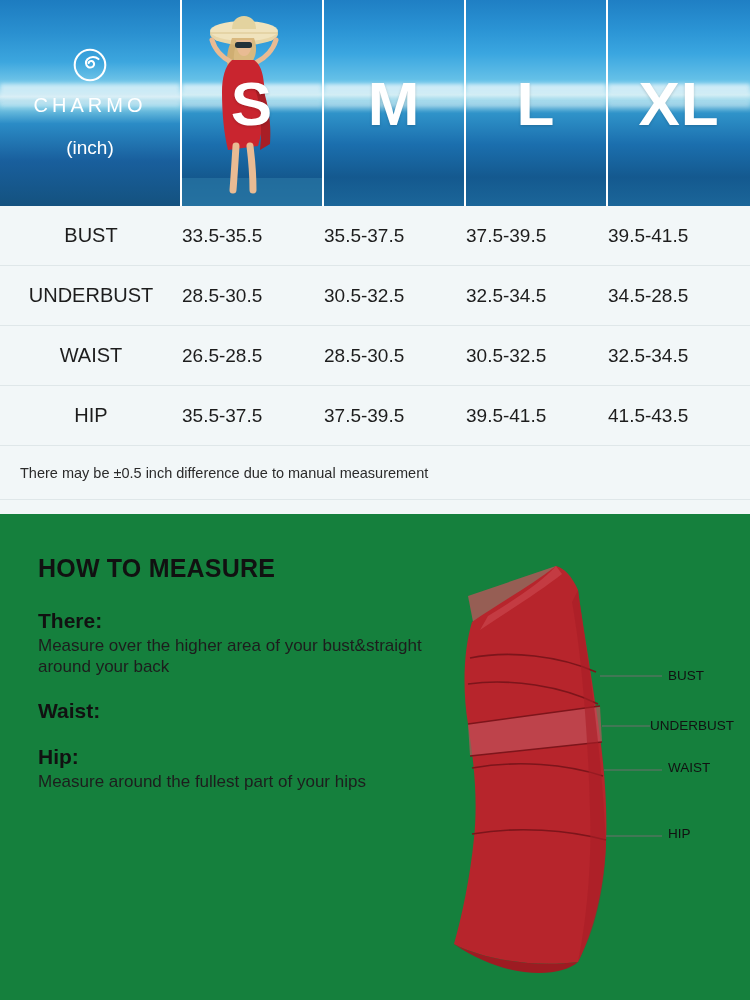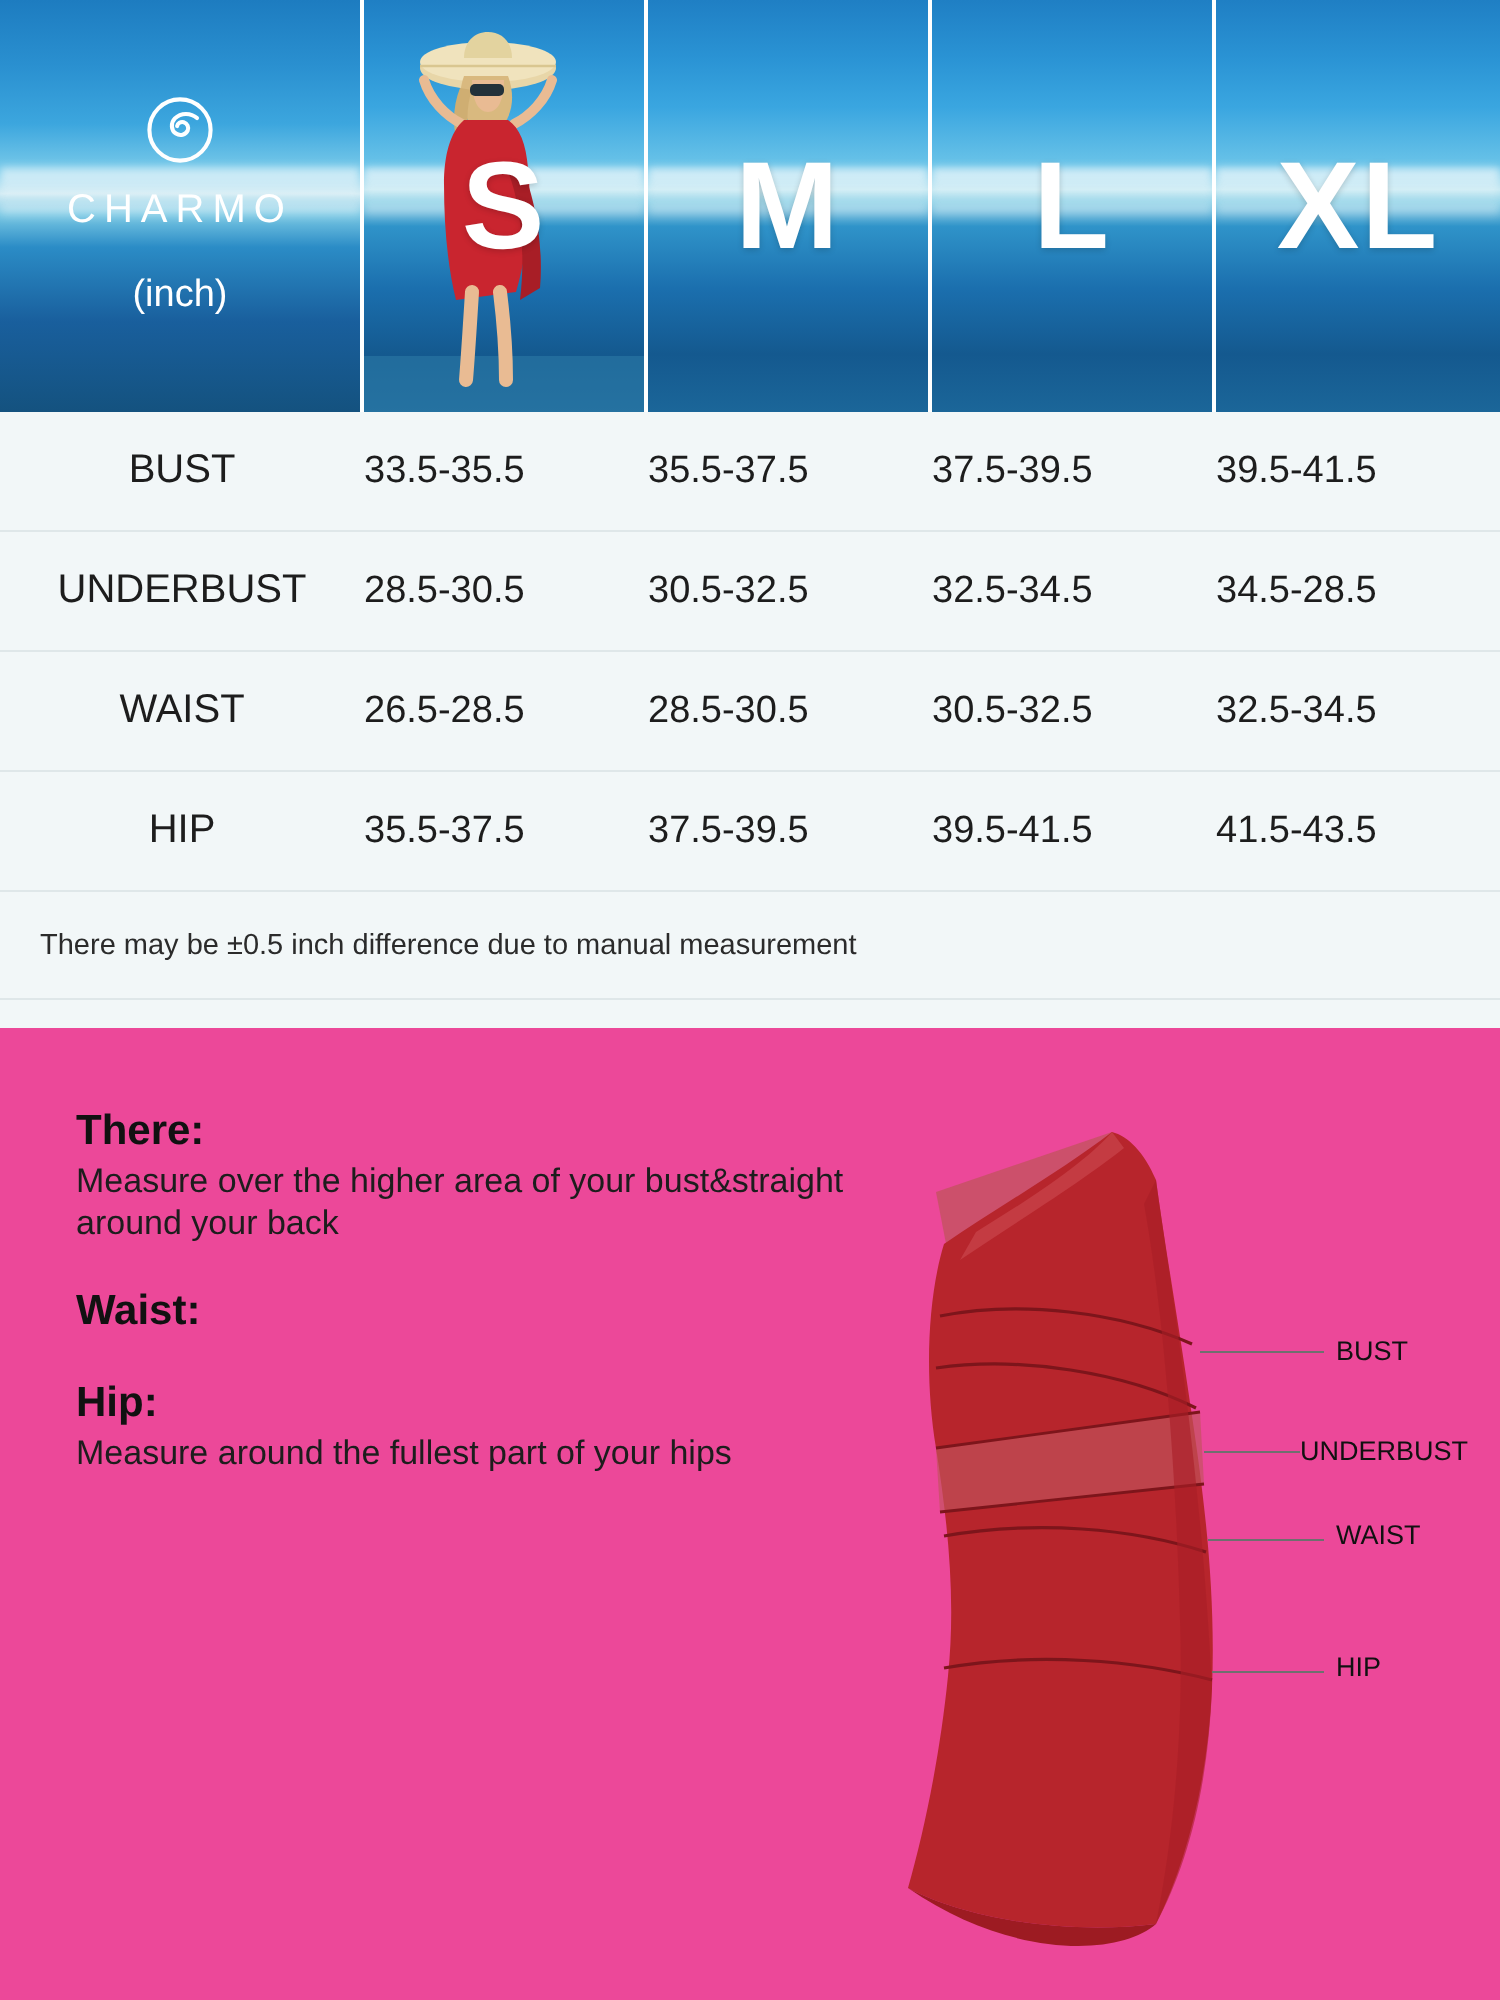--- a/index.html
+++ b/index.html
@@ -7,21 +7,21 @@
     width: 750px;
     height: 1000px;
     font-family: "Liberation Sans", sans-serif;
     background: #f2f7f8;
     overflow: hidden;
   }
   .page {
     position: relative;
     width: 750px;
     height: 1000px;
-    background: #ec4899;
+    background: #15803d;
   }
 
   
   .header {
     position: relative;
     height: 206px;
     width: 750px;
     display: flex;
     overflow: hidden;
   }
@@ -317,20 +317,21 @@
       <div class="tcell">37.5-39.5</div>
       <div class="tcell">39.5-41.5</div>
       <div class="tcell">41.5-43.5</div>
     </div>
 
     <div class="note-row">There may be ±0.5 inch difference due to manual measurement</div>
     <div class="spacer-band"></div>
   </div>
 
   <div class="howto">
+    <h2>HOW TO MEASURE</h2>
 
     <div class="ht-block">
       <div class="ht-term">There:</div>
       <div class="ht-desc">Measure over the higher area of your bust&amp;straight around your back</div>
     </div>
 
     <div class="ht-block">
       <div class="ht-term">Waist:</div>
     </div>
 

